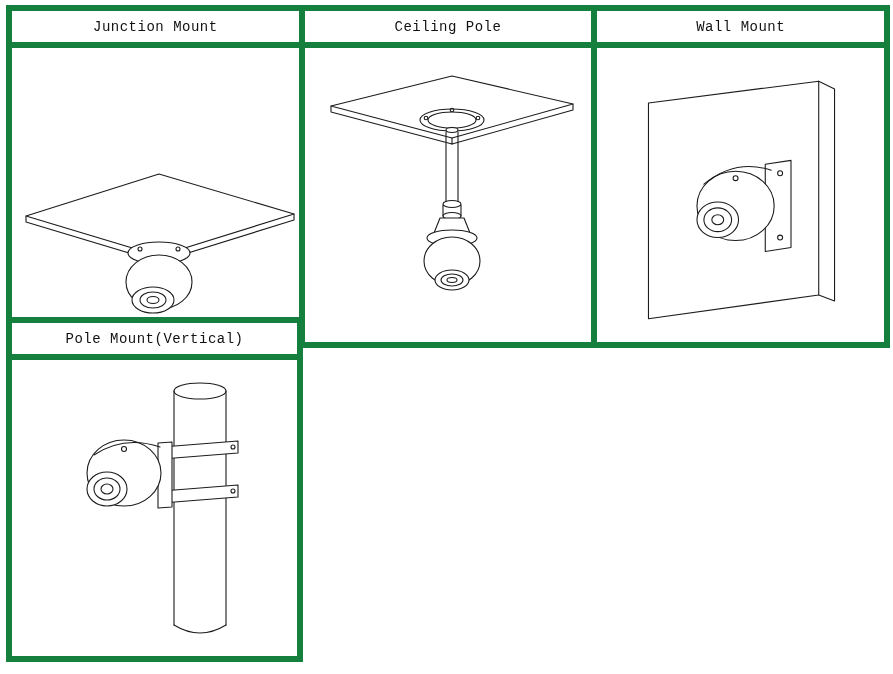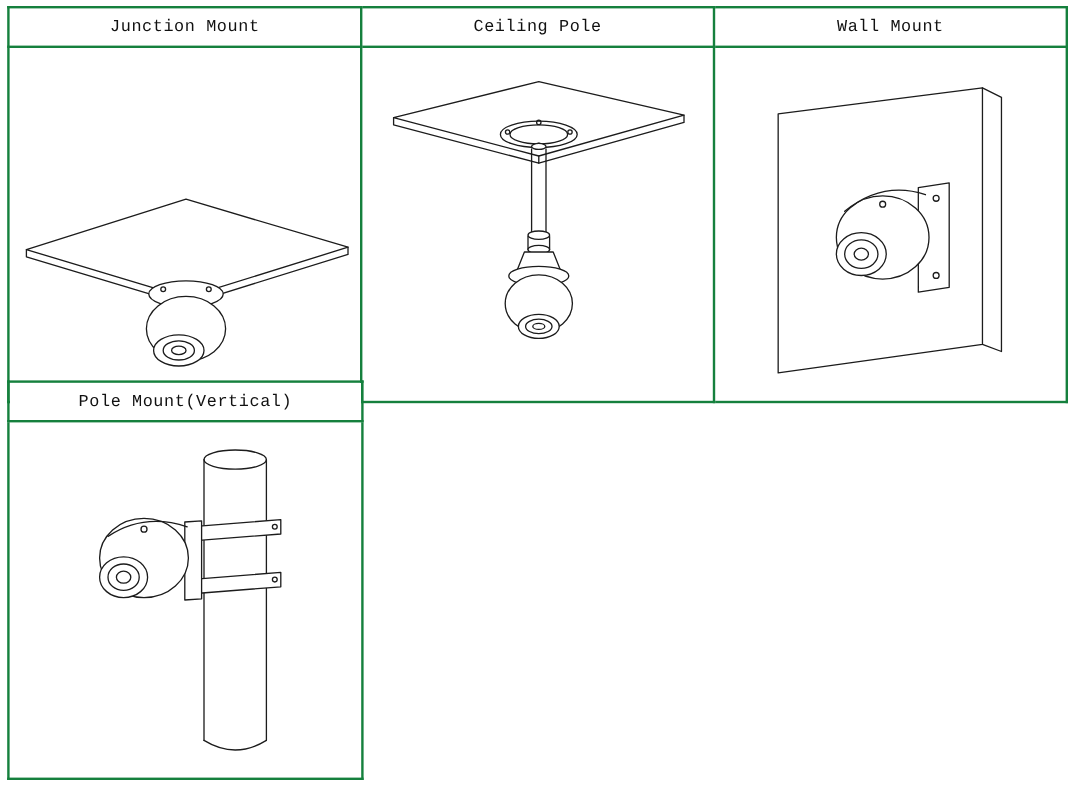--- a/index.html
+++ b/index.html
@@ -14,21 +14,21 @@
     background: #ffffff;
     font-family: "Liberation Mono", "DejaVu Sans Mono", monospace;
     color: #111111;
   }
   table.mount-table {
     position: absolute;
     border-collapse: collapse;
     table-layout: fixed;
   }
   table.mount-table td {
-    border: 2px solid #15803d;
+    border: 6px solid #15803d;
     padding: 0;
     vertical-align: middle;
     text-align: center;
     background: #ffffff;
   }
   td.cell-header {
     height: 31px;
     font-size: 14px;
     letter-spacing: 0.5px;
     white-space: nowrap;

